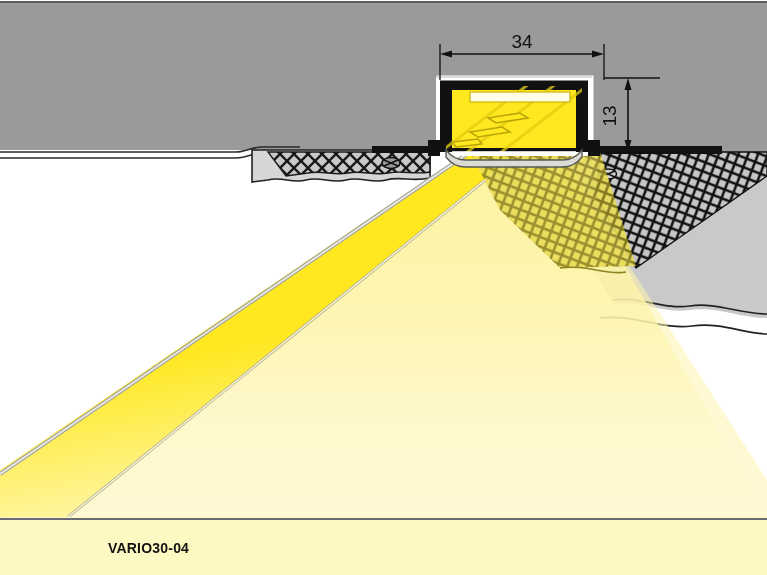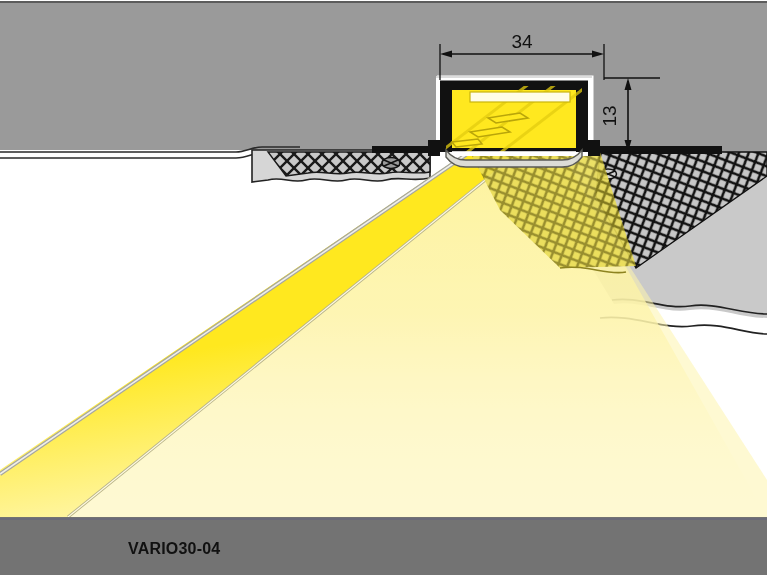--- a/index.html
+++ b/index.html
@@ -1,21 +1,21 @@
 <!DOCTYPE html>
 <html><head>
 <meta charset="utf-8">
 <style>
   html,body{margin:0;padding:0;background:#fff;}
   body{font-family:"Liberation Sans",sans-serif;}
-  #stage{position:relative;width:767px;height:575px;overflow:hidden;background:#737373;}
+  #stage{position:relative;width:767px;height:575px;overflow:hidden;background:#fef9c3;}
   #scene{position:absolute;inset:0;}
   #label-wrap{position:absolute;left:0;top:518px;width:767px;height:57px;}
   #divider{position:absolute;left:0;top:0;width:767px;height:2px;background:#6b6b78;}
-  #part-label{position:absolute;left:128px;top:22px;font-size:16px;font-weight:bold;color:#111;letter-spacing:.2px;white-space:nowrap;text-align:right;}
+  #part-label{position:absolute;left:108px;top:22px;font-size:14px;font-weight:bold;color:#111;letter-spacing:.2px;white-space:nowrap;text-align:right;}
   .dimtxt{font-size:19px;fill:#111;font-family:"Liberation Sans",sans-serif;}
 </style>
 </head>
 <body>
 
 <div id="stage">
 
   <svg id="scene" viewBox="0 0 767 575" width="767" height="575" xmlns="http://www.w3.org/2000/svg">
     <defs>
 

